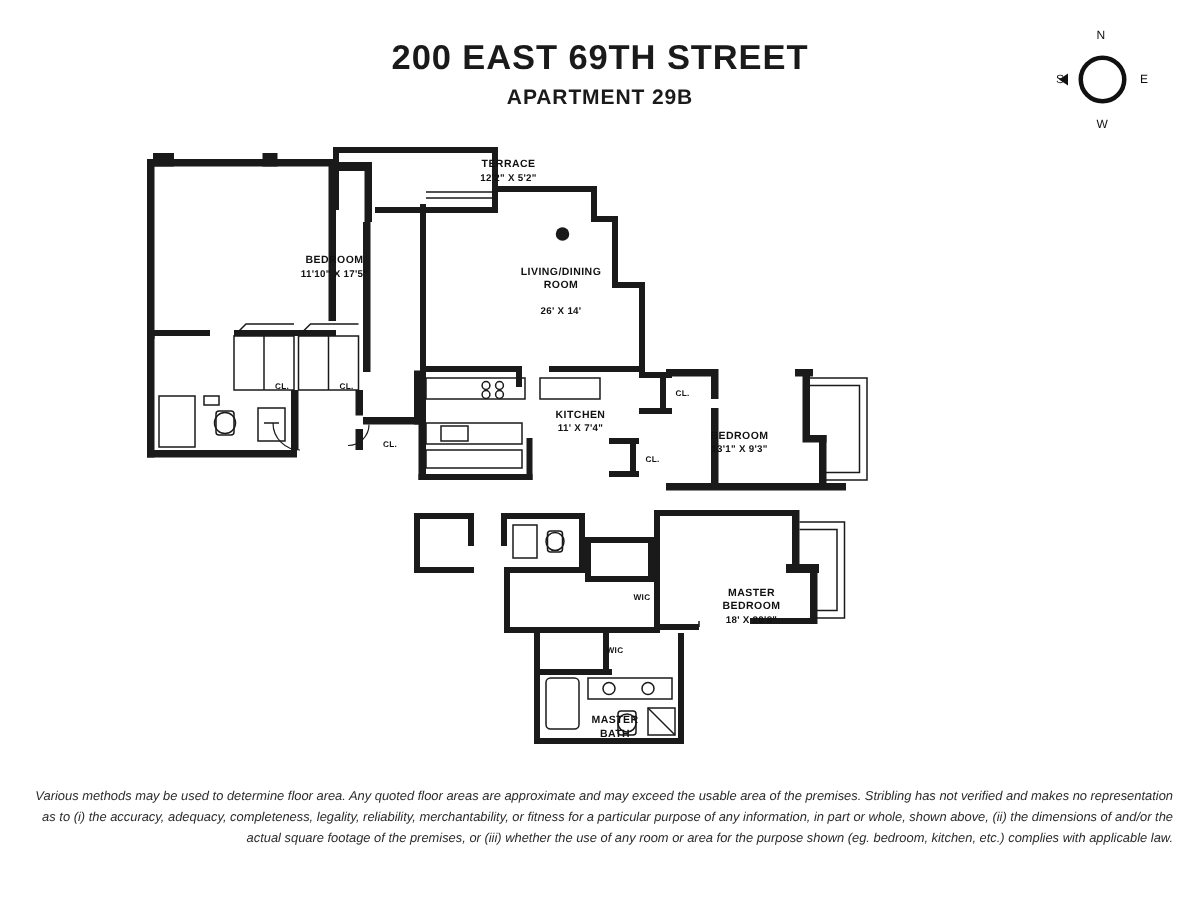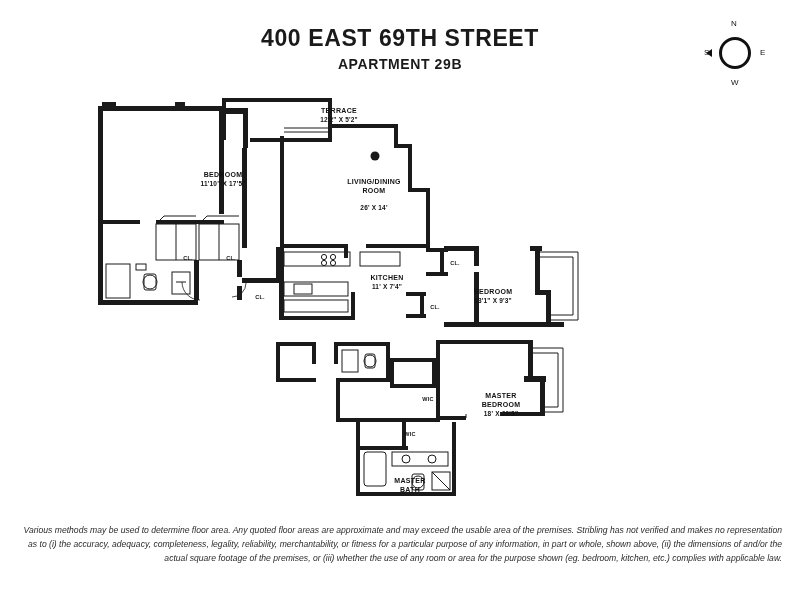--- a/index.html
+++ b/index.html
@@ -130,21 +130,21 @@
     color: #2b2b2b;
     text-align: right;
   }
 </style>
 </head>
 <body>
 
 <div id="page">
 
   <div class="title-block">
-    <div class="title-main">400 EAST 69TH STREET</div>
+    <div class="title-main">200 EAST 69TH STREET</div>
     <div class="title-sub">APARTMENT 29B</div>
   </div>
 
   <div class="compass">
     <div class="compass-ring"></div>
     <div class="compass-arrow"></div>
     <div class="compass-label c-n">N</div>
     <div class="compass-label c-e">E</div>
     <div class="compass-label c-s">S</div>
     <div class="compass-label c-w">W</div>

